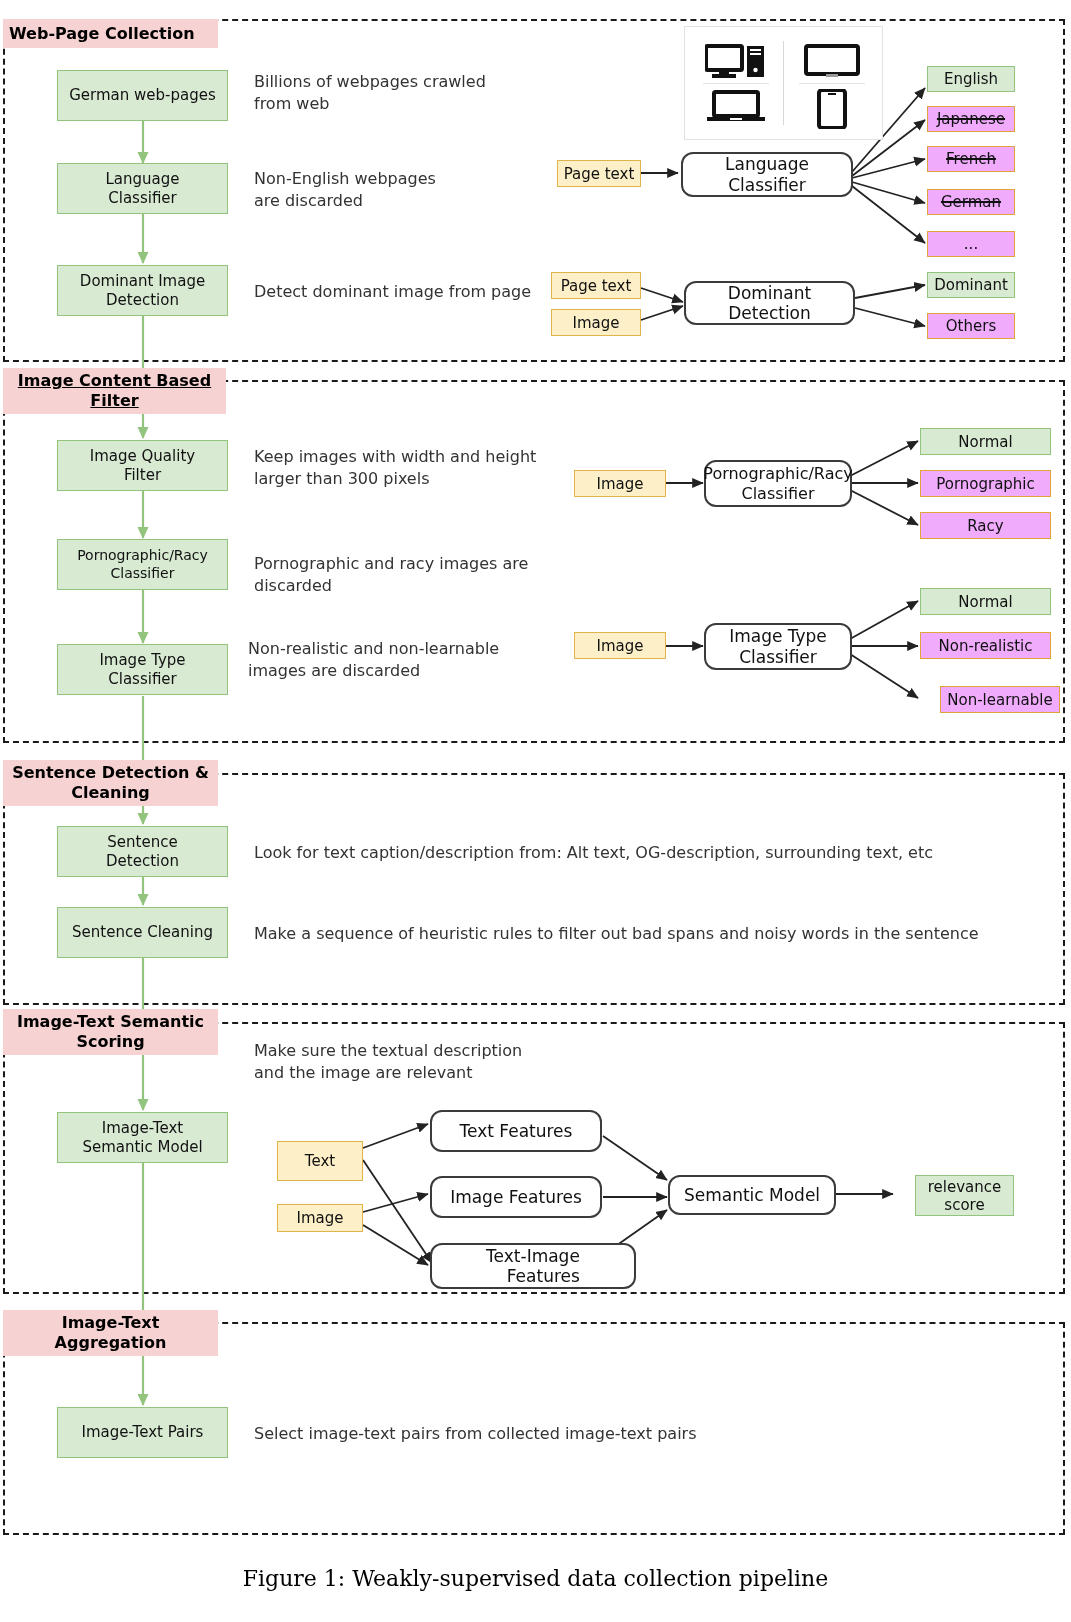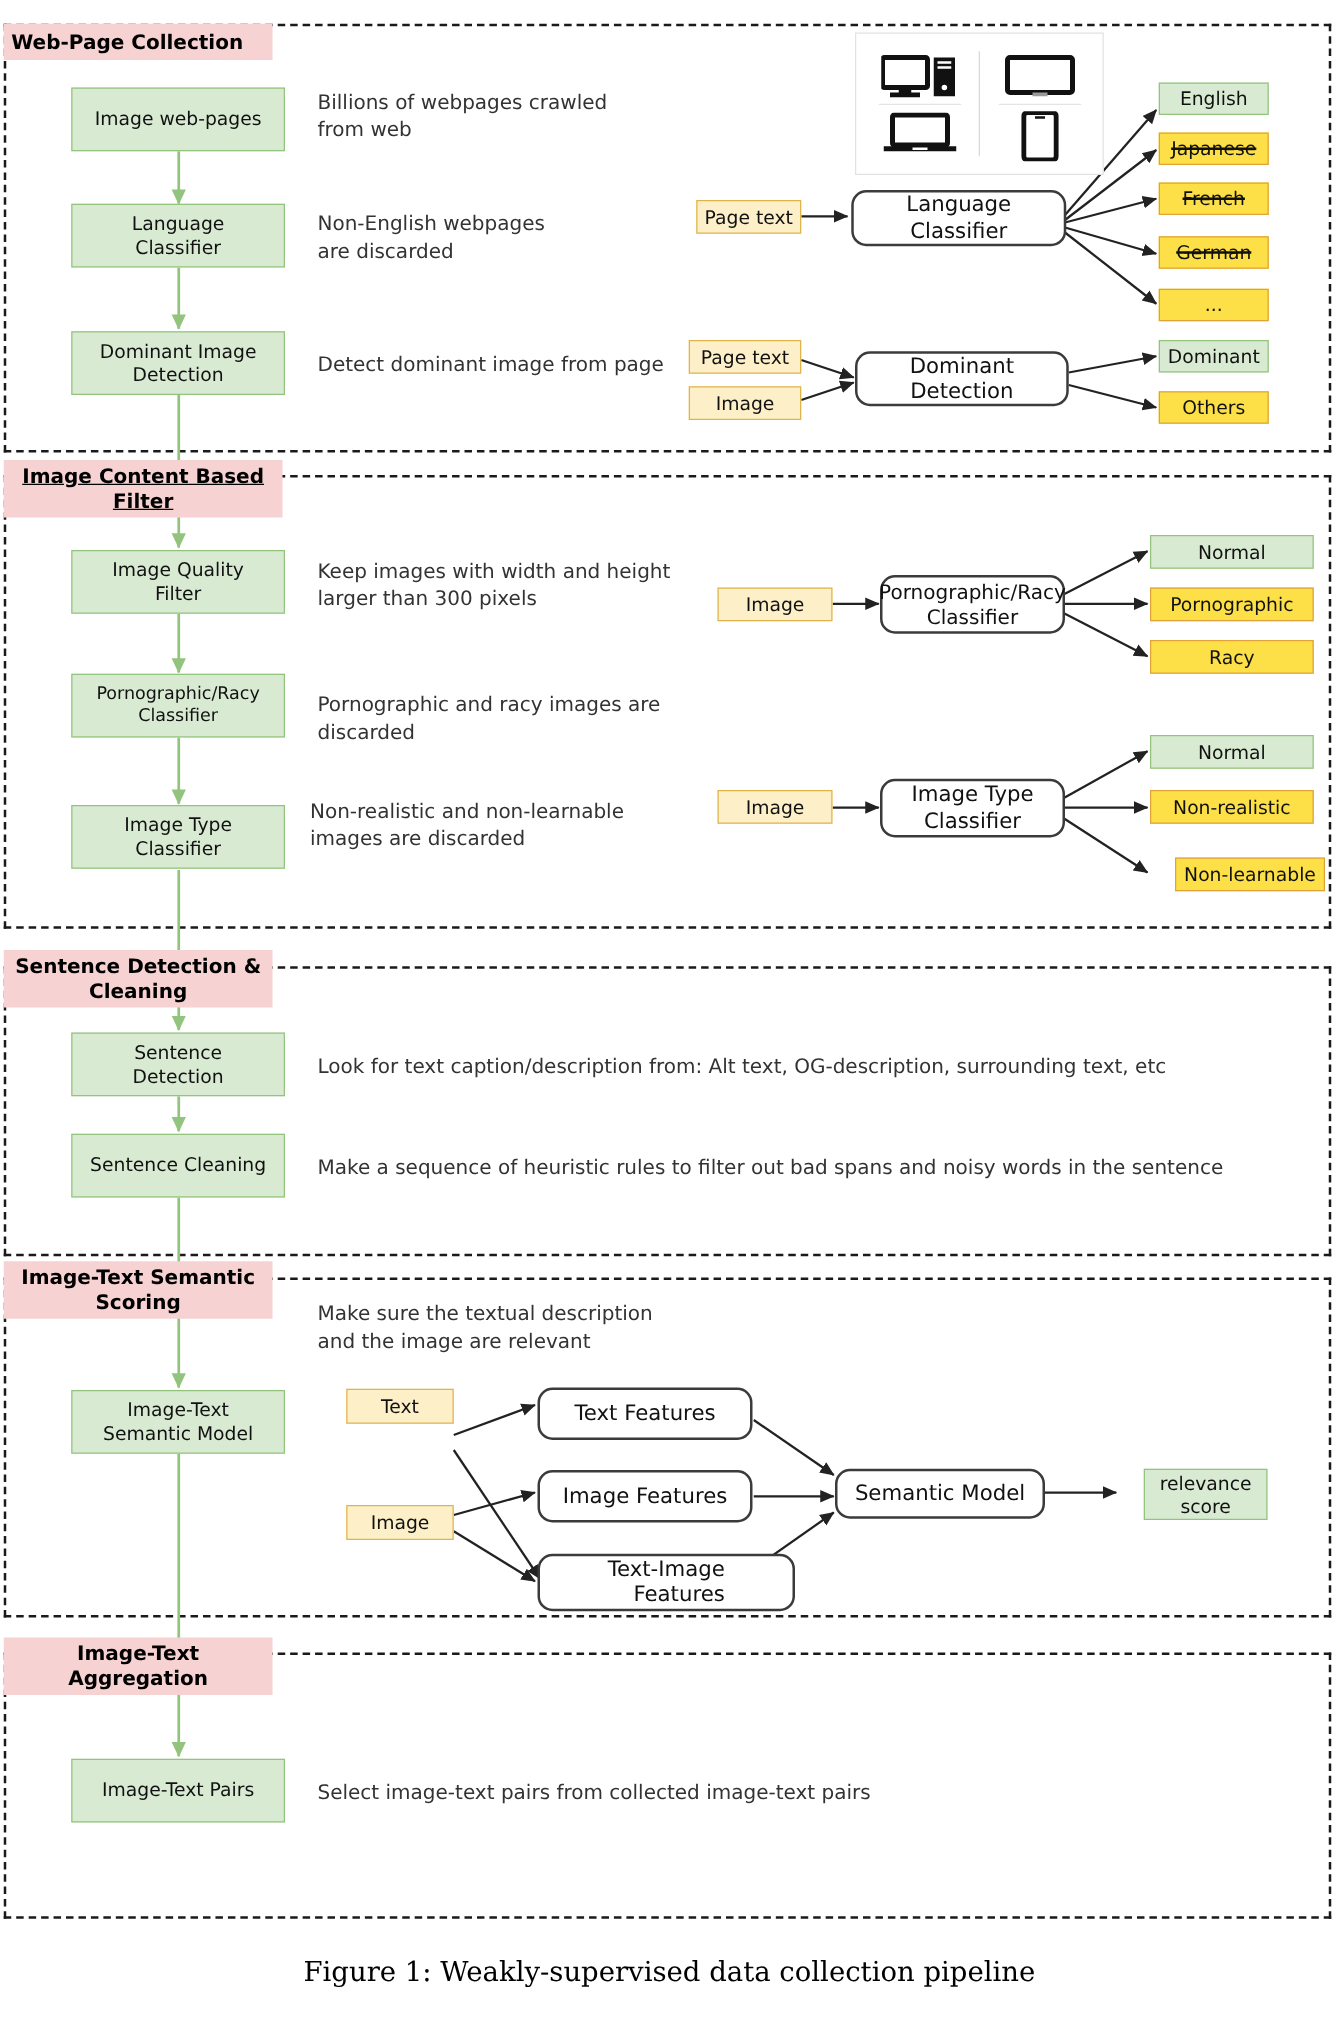--- a/index.html
+++ b/index.html
@@ -27,21 +27,21 @@
 
   
   .model{position:absolute;background:#ffffff;border:2px solid #3b3b3b;border-radius:12px;
     display:flex;align-items:center;justify-content:center;text-align:center;
     font-size:17px;line-height:1.2;color:#111;box-sizing:border-box;z-index:5;padding:2px 6px;}
 
   
   .out{position:absolute;display:flex;align-items:center;justify-content:center;
     text-align:center;font-size:15px;color:#111;box-sizing:border-box;z-index:5;}
   .out.green{background:#d9ead3;border:1.5px solid #93c47d;}
-  .out.orange{background:#fde047;border:1.5px solid #e0a33a;}
+  .out.orange{background:#f0abfc;border:1.5px solid #e0a33a;}
   .strike{text-decoration:line-through;text-decoration-thickness:1.5px;}
 
   .devpanel{position:absolute;border:1px solid #e2e2e2;background:#fff;z-index:4;}
   .devgrid{position:relative;width:100%;height:100%;}
   .vdiv{position:absolute;background:#d8d8d8;}
   .hdiv{position:absolute;background:#e4e4e4;}
   .devicon{position:absolute;display:flex;align-items:center;justify-content:center;}
 
   svg.lay{position:absolute;left:0;top:0;width:1071px;height:1622px;z-index:3;pointer-events:none;}
 
@@ -122,21 +122,21 @@
 
       <line x1="603" y1="1255" x2="667" y2="1210"></line>
 
       <line x1="836" y1="1194" x2="893" y2="1194"></line>
     </g>
   </svg>
 
   <div class="sec" style="left:3px;top:19px;width:1062px;height:343px;"></div>
   <div class="sec-title left" style="left:3px;top:19px;width:215px;height:29px;">Web-Page Collection</div>
 
-  <div class="stage" style="left:57px;top:70px;width:171px;height:51px;">Image web-pages</div>
+  <div class="stage" style="left:57px;top:70px;width:171px;height:51px;">German web-pages</div>
   <div class="desc" style="left:254px;top:71px;width:290px;white-space:pre-line;">Billions of webpages crawled
 from web</div>
 
   <div class="stage" style="left:57px;top:163px;width:171px;height:51px;white-space:pre-line;">Language
 Classifier</div>
   <div class="desc" style="left:254px;top:168px;width:290px;white-space:pre-line;">Non-English webpages
 are discarded</div>
 
   <div class="stage" style="left:57px;top:265px;width:171px;height:51px;white-space:pre-line;">Dominant Image
 Detection</div>
@@ -250,21 +250,21 @@
   <div class="sec" style="left:3px;top:1022px;width:1062px;height:272px;"></div>
   <div class="sec-title" style="left:3px;top:1009px;width:215px;height:46px;white-space:pre-line;">Image-Text Semantic
 Scoring</div>
 
   <div class="desc" style="left:254px;top:1040px;width:330px;white-space:pre-line;">Make sure the textual description
 and the image are relevant</div>
 
   <div class="stage" style="left:57px;top:1112px;width:171px;height:51px;white-space:pre-line;">Image-Text
 Semantic Model</div>
 
-  <div class="chip" style="left:277px;top:1111px;width:86px;height:28px;">Text</div>
+  <div class="chip" style="left:277px;top:1141px;width:86px;height:40px;">Text</div>
   <div class="chip" style="left:277px;top:1204px;width:86px;height:28px;">Image</div>
 
   <div class="model" style="left:430px;top:1110px;width:172px;height:42px;">Text Features</div>
   <div class="model" style="left:430px;top:1176px;width:172px;height:42px;">Image Features</div>
   <div class="model" style="left:430px;top:1243px;width:206px;height:46px;white-space:pre-line;text-align:right;">Text-Image
 Features</div>
   <div class="model" style="left:668px;top:1175px;width:168px;height:40px;">Semantic  Model</div>
   <div class="out green" style="left:895px;top:1175px;width:99px;height:41px;white-space:pre-line;line-height:1.2;margin-left:20px;">relevance
 score</div>
 

